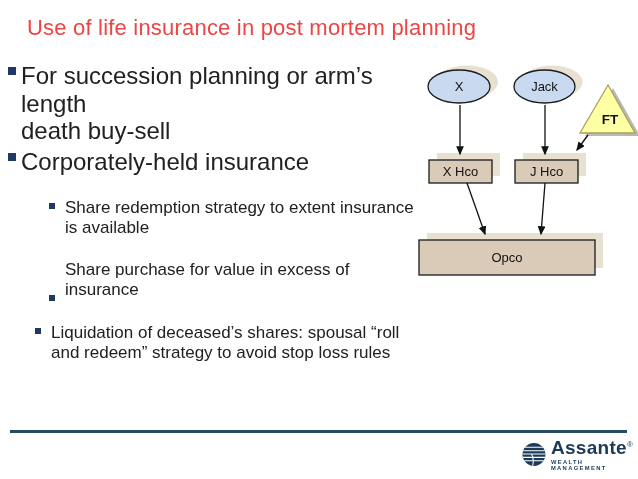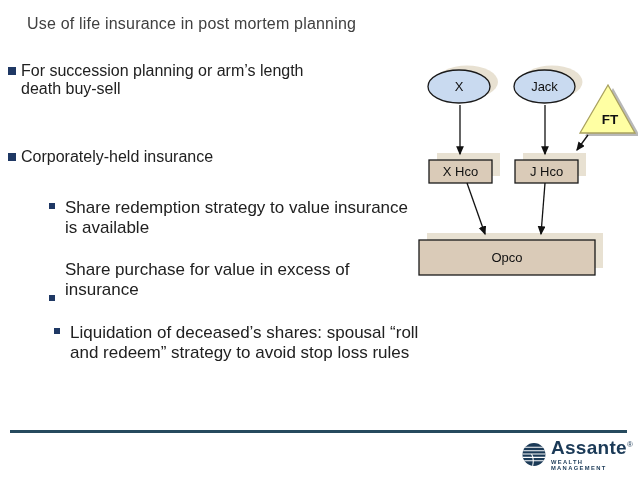--- a/index.html
+++ b/index.html
@@ -2,34 +2,34 @@
 <html><head>
 <meta charset="utf-8">
 <style>
   html,body { margin:0; padding:0; background:#fff; }
   .slide {
     position:relative; width:638px; height:479px; background:#ffffff;
     font-family:"Liberation Sans", sans-serif; overflow:hidden;
   }
   .title {
     position:absolute; left:27px; top:15px; margin:0;
-    font-size:16px; font-weight:400; color:#404040; letter-spacing:0.2px;
+    font-size:22px; font-weight:400; color:#ef4444; letter-spacing:0.2px;
   }
   .bullet { position:absolute; display:flex; align-items:flex-start; color:#212121; }
   .sq { flex:0 0 auto; background:#1f3864; display:inline-block; }
   .sq-l1 { width:8px; height:8px; margin-top:5px; margin-right:5px; }
   .sq-l2 { width:6px; height:6px; margin-top:5px; margin-right:10px; }
   .btext { white-space:pre-line; }
-  .l1 .btext { font-size:16px; line-height:1.15; width:405px; }
+  .l1 .btext { font-size:24px; line-height:1.15; width:405px; }
   .l2 .btext { font-size:17px; line-height:1.2; width:420px; }
   .b1 { left:8px;  top:62px; }
   .b2 { left:8px;  top:148px; }
   .s1 { left:49px; top:198px; }
   .s2 { left:49px; top:260px;align-items:flex-end; }
-  .s3 { left:54px; top:323px; }
+  .s3 { left:35px; top:323px; }
   .s4 { left:49px; top:390px; }
   .diagram { position:absolute; left:395px; top:60px; }
   .diagram text { font-family:"Liberation Sans", sans-serif; font-size:13px; fill:#111; }
   .diagram text.ft { font-weight:bold; font-size:13.5px; }
   .rule { position:absolute; left:10px; top:430px; width:617px; height:3px; background:#264a5e; }
   .logo { position:absolute; left:522px; top:438px; display:flex; align-items:center; }
   .logo-text { margin-left:5px; color:#1b3a57; }
   .brand-line { font-size:19px; font-weight:600; letter-spacing:0.3px; line-height:1.05; }
   .brand-line sup { font-size:8px; font-weight:400; vertical-align:super; }
   .tagline { font-size:5.8px; font-weight:bold; letter-spacing:1.35px; margin-top:1px; }
@@ -47,21 +47,21 @@
 death buy-sell</span>
   </div>
 
   <div class="bullet l1 b2">
     <span class="sq sq-l1"></span>
     <span class="btext">Corporately-held insurance</span>
   </div>
 
   <div class="bullet l2 s1">
     <span class="sq sq-l2"></span>
-    <span class="btext">Share redemption strategy to value insurance
+    <span class="btext">Share redemption strategy to extent insurance
 is available</span>
   </div>
 
   <div class="bullet l2 s2">
     <span class="sq sq-l2"></span>
     <span class="btext">Share purchase for value in excess of
 insurance</span>
   </div>
 
   <div class="bullet l2 s3">

